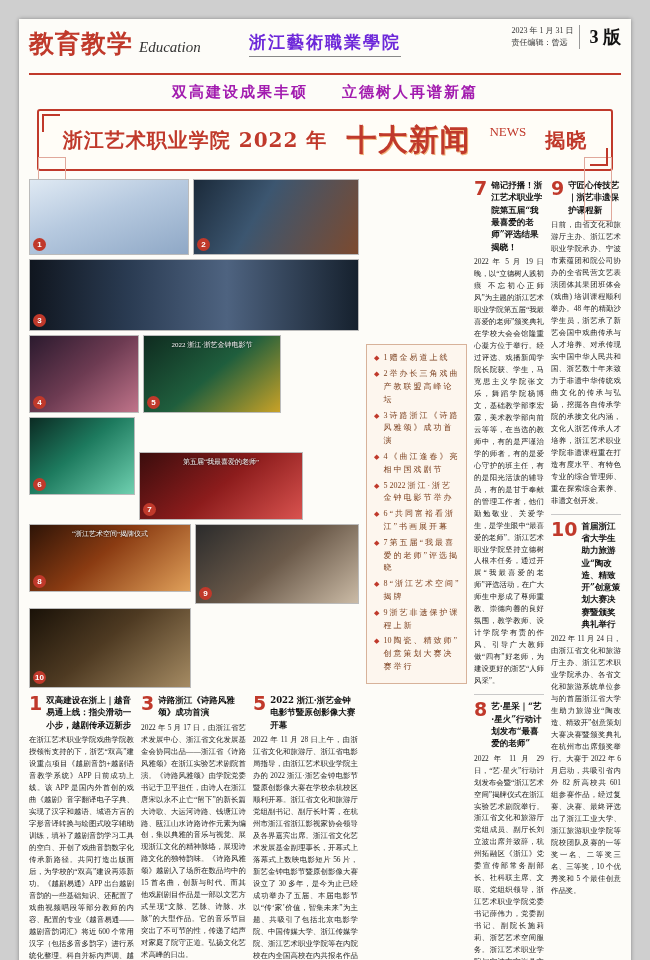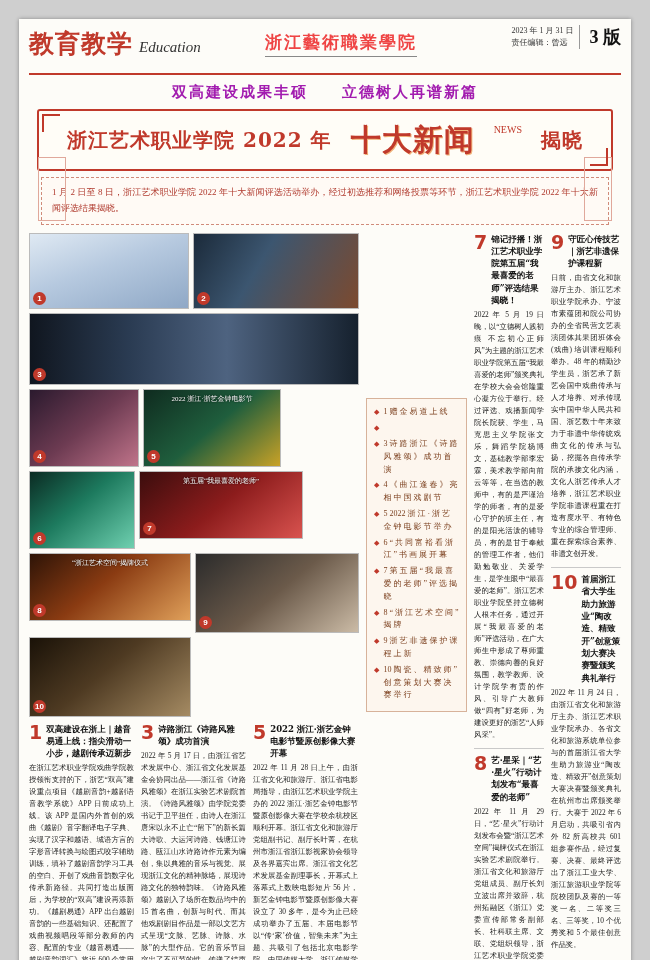--- a/index.html
+++ b/index.html
@@ -32,22 +32,22 @@
     font-size:25px;font-weight:bold;color:#c0392b;
     letter-spacing:1px;
   }
   .mh-en{
     font-family:"Liberation Serif", serif;
     font-size:15px;color:#333;font-style:italic;
   }
   .mh-center{
     position:absolute;left:50%;top:6px;transform:translateX(-50%);
     font-family:"DejaVu Serif", serif;
-    font-size:17px;font-weight:bold;color:#ef4444;letter-spacing:2px;
-    border-bottom:1px solid #888;padding-bottom:2px;margin-left:16px;
+    font-size:17px;font-weight:bold;color:#6d28d9;letter-spacing:2px;
+    border-bottom:1px solid #888;padding-bottom:2px;
   }
   .mh-right{
     position:absolute;right:0;top:0;
     display:flex;align-items:center;gap:10px;
   }
   .mh-meta{font-size:8px;color:#333;line-height:1.5;text-align:left;border-right:1px solid #999;padding-right:5px;margin-left:45px;}
   .mh-page{font-size:18px;font-weight:bold;color:#111;}
   
   .head-wrap{margin:8px 14px 0 14px;text-align:center;}
   .head-sub{
@@ -75,21 +75,21 @@
   .t-red{
     font-family:"DejaVu Serif", serif;
     font-size:20px;font-weight:bold;color:#c0392b;letter-spacing:1px;
   }
   .t-big{
     font-family:"DejaVu Serif", serif;
     font-size:30px;font-weight:bold;color:#c0392b;
     text-shadow:1px 1px 0 #f0b27a;
     letter-spacing:1px;
   }
-  .t-small{font-size:10px;color:#c0392b;align-self:flex-start;margin-top:4px;}
+  .t-small{font-size:13px;color:#c0392b;align-self:flex-start;margin-top:4px;}
   .lead-box{
     margin:6px 8px 0 8px;
     border:1px dashed #d08b7a;
     padding:7px 10px;
     font-size:9px;line-height:1.75;color:#b03a2e;text-align:justify;
     background:#fffaf5;
   }
   .deco-l,.deco-r{
     position:absolute;top:46px;width:26px;height:62px;
     border:1px solid #e0a89b;
@@ -113,21 +113,21 @@
     position:absolute;left:0;right:0;top:4px;text-align:center;
     color:#fff;font-size:7px;text-shadow:0 0 2px #000;
   }
   
   .p1{width:158px;height:74px;background:linear-gradient(160deg,#dfe9f3 0%,#b6c9df 45%,#8fa8c6 100%);}
   .p2{width:164px;height:74px;background:linear-gradient(120deg,#1b2a3a 0%,#3c5670 40%,#7c4a2f 100%);}
   .p3{width:330px;height:70px;background:linear-gradient(90deg,#10161f 0%,#2a3b52 30%,#4e6380 60%,#16212e 100%);}
   .p4{width:108px;height:76px;background:linear-gradient(140deg,#2b1a2e 0%,#6d3b52 50%,#c0748a 100%);}
   .p5{width:110px;height:76px;background:linear-gradient(140deg,#0f2b1f 0%,#1f5e3d 50%,#c9a227 100%);padding-left:26px;}
   .p6{width:104px;height:76px;background:linear-gradient(140deg,#0b2b23 0%,#1d7a5e 45%,#6fd0b0 100%);}
-  .p7{width:162px;height:66px;background:linear-gradient(140deg,#3b0d0d 0%,#8c1c1c 50%,#d9534f 100%);}
+  .p7{width:162px;height:66px;background:linear-gradient(140deg,#3b0d0d 0%,#8c1c1c 50%,#d9534f 100%);margin-top:35px;}
   .p8{width:160px;height:66px;background:linear-gradient(140deg,#2e1407 0%,#8a3b12 45%,#e0a05a 100%);}
   .p9{width:162px;height:78px;background:linear-gradient(140deg,#2b2b2b 0%,#6b5a4a 50%,#cbbba6 100%);}
   .p10{width:160px;height:78px;background:linear-gradient(140deg,#1a1208 0%,#4e3a22 45%,#a58b63 100%);}
   
   .list-card{
     margin-top:5px;border:1px solid #d7b29a;background:#fdf6ee;
     padding:7px 7px 6px 7px;
   }
   .list-card .li{
     display:flex;gap:4px;align-items:flex-start;
@@ -175,21 +175,20 @@
     <div class="title-banner">
       <span class="deco-l"></span>
       <span class="deco-r"></span>
       <div class="t-line">
         <span class="t-red">浙江艺术职业学院 2022 年</span>
         <span class="t-big">十大新闻</span>
         <span class="t-small">NEWS</span>
         <span class="t-red">揭晓</span>
       </div>
     </div>
-    <div class="lead-box">1 月 2 日至 8 日，浙江艺术职业学院 2022 年十大新闻评选活动举办，经过初选推荐和网络投票等环节，浙江艺术职业学院 2022 年十大新闻评选结果揭晓。</div>
   </div>
 
   <div class="content">
 
     <div class="col-left">
 
       <div class="photo-grid">
         <div class="ph p1">
           <span class="cap"></span>
           <span class="num">1</span>
@@ -270,20 +269,21 @@
 
     <div class="col-mid">
       <div style="height:160px"></div>
       <div class="list-card">
         <div class="li">
             <span class="dot">◆</span>
             <span>1 赠 金 易 道 上 线</span>
           </div>
         <div class="li">
             <span class="dot">◆</span>
+            <span>2 举 办 长 三 角 戏 曲 产 教 联 盟 高 峰 论 坛</span>
           </div>
         <div class="li">
             <span class="dot">◆</span>
             <span>3 诗 路 浙 江 《 诗 路 风 雅 颂 》 成 功 首 演</span>
           </div>
         <div class="li">
             <span class="dot">◆</span>
             <span>4 《 曲 江 逢 春 》 亮 相 中 国 戏 剧 节</span>
           </div>
         <div class="li">

